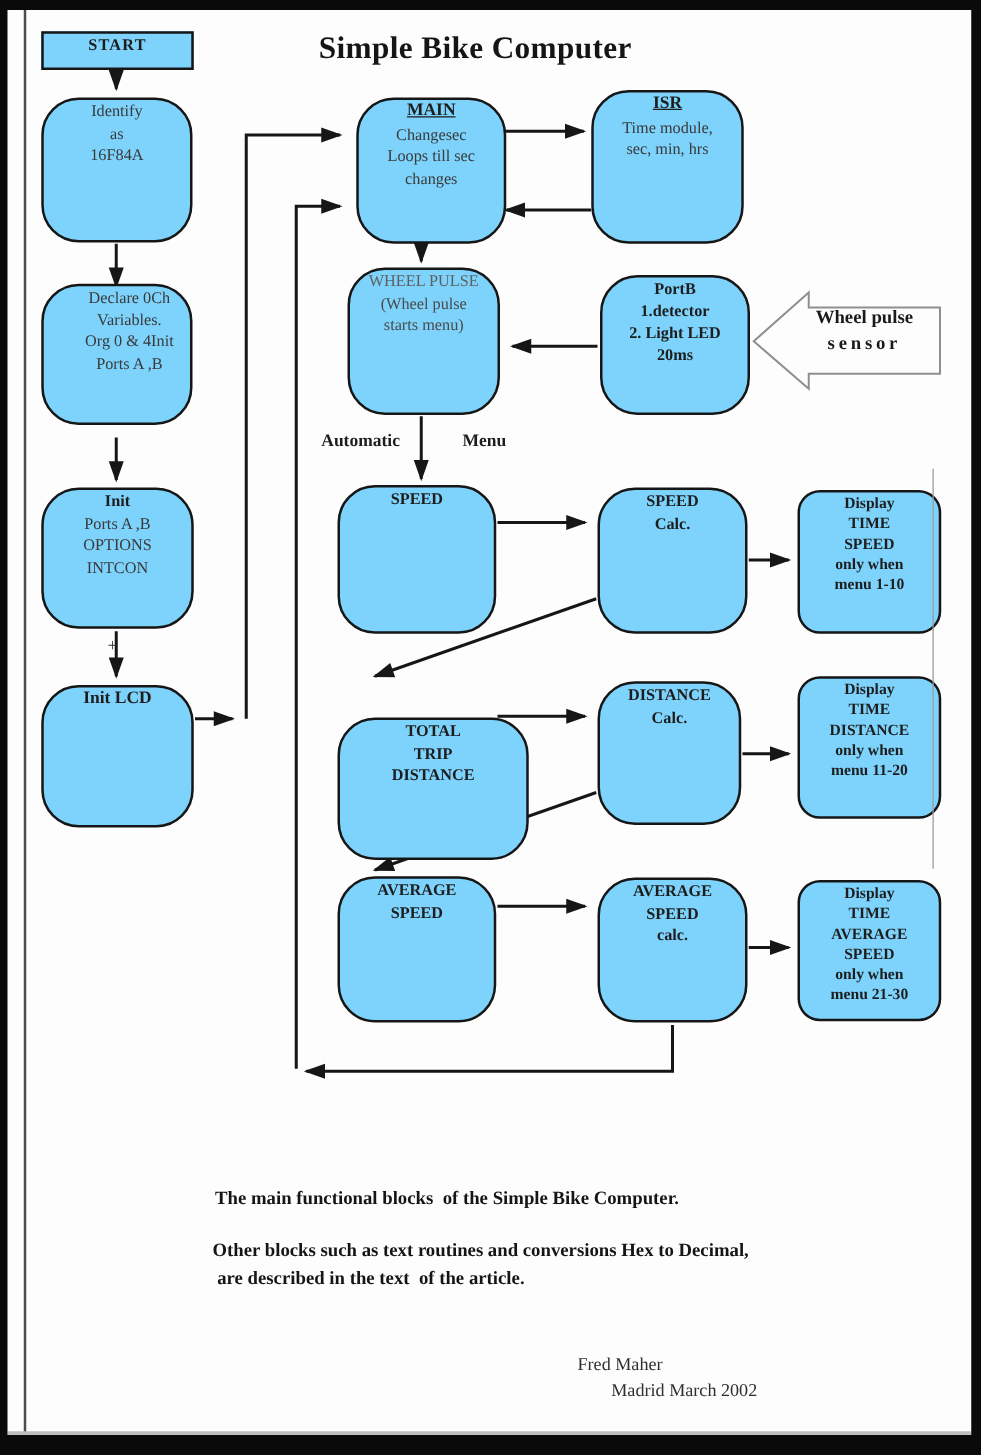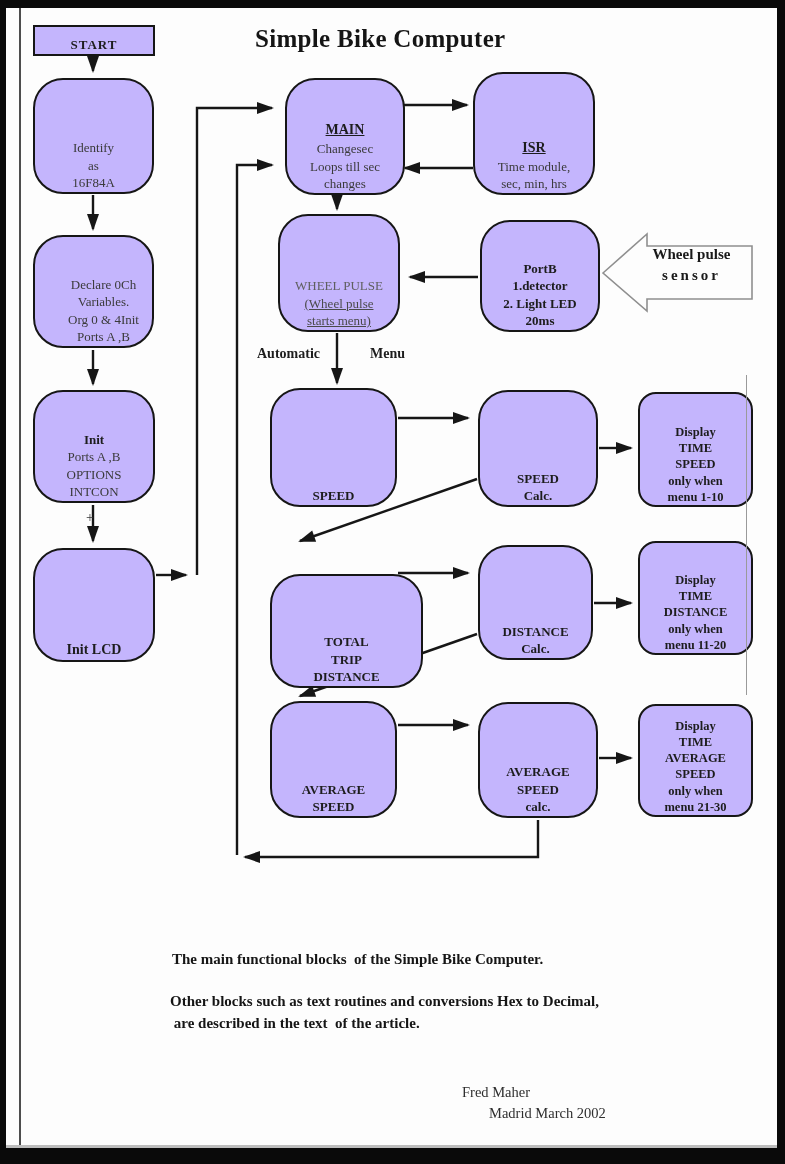--- a/index.html
+++ b/index.html
@@ -14,32 +14,32 @@
   .frame-right{position:absolute;left:777px;top:0;width:8px;height:1164px;background:#0a0a0a;}
   .frame-bottom{position:absolute;left:0;top:1148px;width:785px;height:16px;background:#0a0a0a;}
   .inner-line-left{position:absolute;left:19px;top:8px;width:2px;height:1140px;background:#4d4d4d;}
   .inner-line-right{position:absolute;left:746px;top:375px;width:1px;height:320px;background:#9a9a9a;}
   .frame-bottom-shade{position:absolute;left:6px;top:1145px;width:771px;height:3px;background:#bdbdbd;}
 
   svg.connectors{position:absolute;left:0;top:0;width:785px;height:1164px;}
 
   .node{
     position:absolute;box-sizing:border-box;border:2.5px solid #161616;
-    border-radius:30px;background:#c4b5fd;display:flex;flex-direction:column;
-    align-items:center;justify-content:flex-end;text-align:center;
+    border-radius:30px;background:#7dd3fc;display:flex;flex-direction:column;
+    align-items:center;justify-content:flex-start;text-align:center;
     font-size:13px;line-height:1.35;color:#3a3a3a;
   }
   .node span{display:block;}
   .rect{border-radius:0;}
   .node .ttl{font-weight:bold;color:#1d1d1d;}
   .node .ttl-ul{font-weight:bold;color:#1d1d1d;text-decoration:underline;font-size:14px;}
   .bold{font-weight:bold;color:#1d1d1d;}
   .display-node{font-size:12.5px;line-height:1.3;font-weight:bold;color:#1d1d1d;border-radius:18px;}
   .gray1{color:#5f5f5f;}
-  .gray2{color:#4a4a4a;text-decoration:underline;}
+  .gray2{color:#4a4a4a;}
 
   .page-title{
     position:absolute;left:255px;top:25px;font-size:25px;font-weight:bold;color:#151515;
     letter-spacing:.3px;
   }
   .flow-label{position:absolute;font-size:14px;font-weight:bold;color:#1d1d1d;}
   .plus-sign{position:absolute;left:86px;top:510px;font-size:14px;color:#333;}
 
   .sensor-text{
     position:absolute;left:630px;top:244px;width:123px;text-align:center;
@@ -100,21 +100,21 @@
   <div class="node rect" style="left:33px;top:25px;width:122px;height:31px;">
     <span class="ttl" style="letter-spacing:1px;">START</span>
   </div>
 
   <div class="node" style="left:33px;top:78px;width:121px;height:116px;">
     <span>Identify</span>
     <span>as</span>
     <span>16F84A</span>
   </div>
 
-  <div class="node" style="left:33px;top:235px;width:121px;height:113px;padding-left:20px;">
+  <div class="node" style="left:33px;top:227px;width:121px;height:113px;padding-left:20px;">
     <span>Declare 0Ch</span>
     <span>Variables.</span>
     <span>Org 0 &amp; 4Init</span>
     <span>Ports A ,B</span>
   </div>
 
   <div class="node" style="left:33px;top:390px;width:122px;height:113px;">
     <span class="ttl">Init</span>
     <span>Ports A ,B</span>
     <span>OPTIONS</span>

